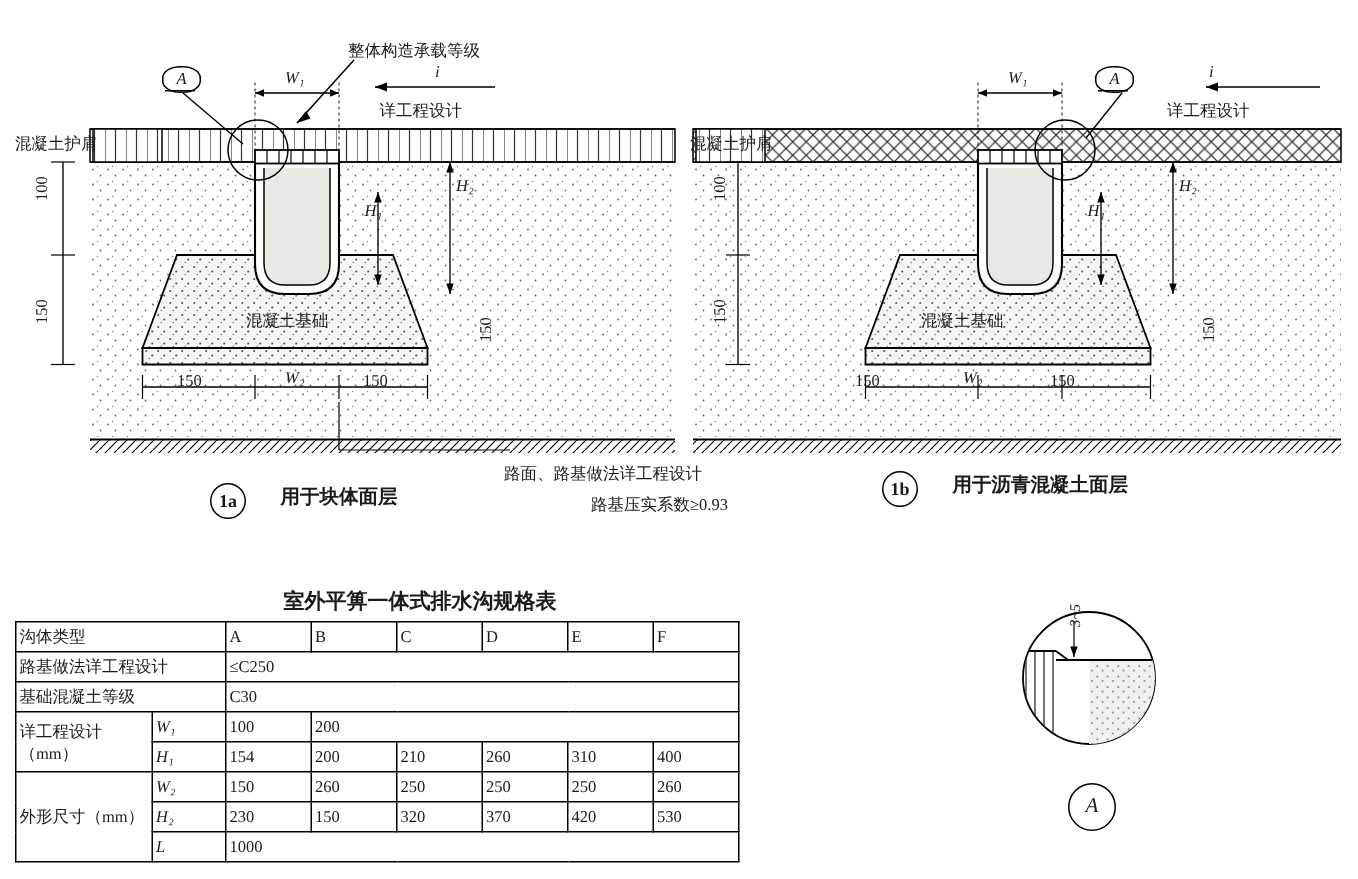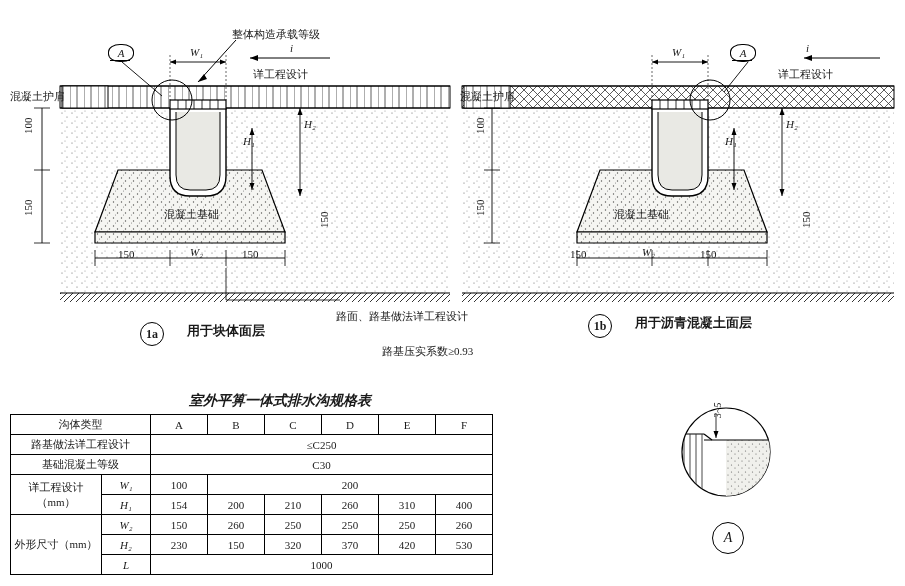--- a/index.html
+++ b/index.html
@@ -36,21 +36,21 @@
   .letter-circle-big{
     width:30px;height:30px;border:1.5px solid #000;border-radius:50%;
     display:flex;align-items:center;justify-content:center;
     font-size:14px;font-style:italic;background:#fff;
   }
 
   
   .tbl-title{font-size:14px;font-weight:bold;text-align:center;}
   table.spec{border-collapse:collapse;font-size:11px;}
   table.spec td,table.spec th{
-    border:1px solid #000;text-align:center;padding:1px 2px;height:17px;
+    border:1px solid #000;text-align:left;padding:1px 2px;height:17px;
     font-family:"Liberation Serif",serif;font-weight:normal;
   }
   table.spec .hdr{font-weight:normal;}
   table.spec .rowlab{width:86px;}
   table.spec .sublab{width:44px;font-style:italic;}
   table.spec .colw{width:52px;}
 
   svg{display:block;}
 </style>
 </head>
@@ -171,21 +171,21 @@
   <div class="abs lbl" style="left:22px;top:134px;transform:rotate(-90deg);transform-origin:left top;">100</div>
   <div class="abs lbl" style="left:22px;top:216px;transform:rotate(-90deg);transform-origin:left top;">150</div>
   <div class="abs lbl" style="left:318px;top:228px;transform:rotate(-90deg);transform-origin:left top;">150</div>
 
   <div class="abs lbl" style="left:164px;top:208px;">混凝土基础</div>
   <div class="abs lbl" style="left:118px;top:248px;">150</div>
   <div class="abs lbl italic" style="left:190px;top:246px;">W₂</div>
   <div class="abs lbl" style="left:242px;top:248px;">150</div>
 
   <div class="abs lbl" style="left:336px;top:310px;text-align:center;">路面、路基做法详工程设计</div>
-  <div class="abs lbl" style="left:382px;top:331px;margin-top:14px;">路基压实系数≥0.93</div>
+  <div class="abs lbl" style="left:394px;top:331px;">路基压实系数≥0.93</div>
 
   <div class="abs caption" style="left:140px;top:322px;">
     <span class="circnum">1a</span>
     <span>用于块体面层</span>
   </div>
 
   <svg class="abs" style="left:452px;top:0;" width="453" height="320">
 
     <rect x="10" y="108" width="432" height="185" fill="url(#ground)" stroke="none"></rect>
 
@@ -264,21 +264,21 @@
   <div class="abs lbl" style="left:614px;top:208px;">混凝土基础</div>
   <div class="abs lbl" style="left:570px;top:248px;">150</div>
   <div class="abs lbl italic" style="left:642px;top:246px;">W₂</div>
   <div class="abs lbl" style="left:700px;top:248px;">150</div>
 
   <div class="abs caption" style="left:568px;top:314px;margin-left:20px;">
     <span class="circnum">1b</span>
     <span>用于沥青混凝土面层</span>
   </div>
 
-  <div class="abs tbl-title" style="left:10px;top:392px;width:540px;font-style:italic;">室外平箅一体式排水沟规格表</div>
+  <div class="abs tbl-title" style="left:10px;top:392px;width:540px;">室外平箅一体式排水沟规格表</div>
 
   <table class="spec abs" style="left:10px;top:414px;">
     <thead>
       <tr>
         <th class="hdr" colspan="2" style="width:130px;">沟体类型</th>
         <th class="hdr colw">A</th>
         <th class="hdr colw">B</th>
         <th class="hdr colw">C</th>
         <th class="hdr colw">D</th>
         <th class="hdr colw">E</th>

